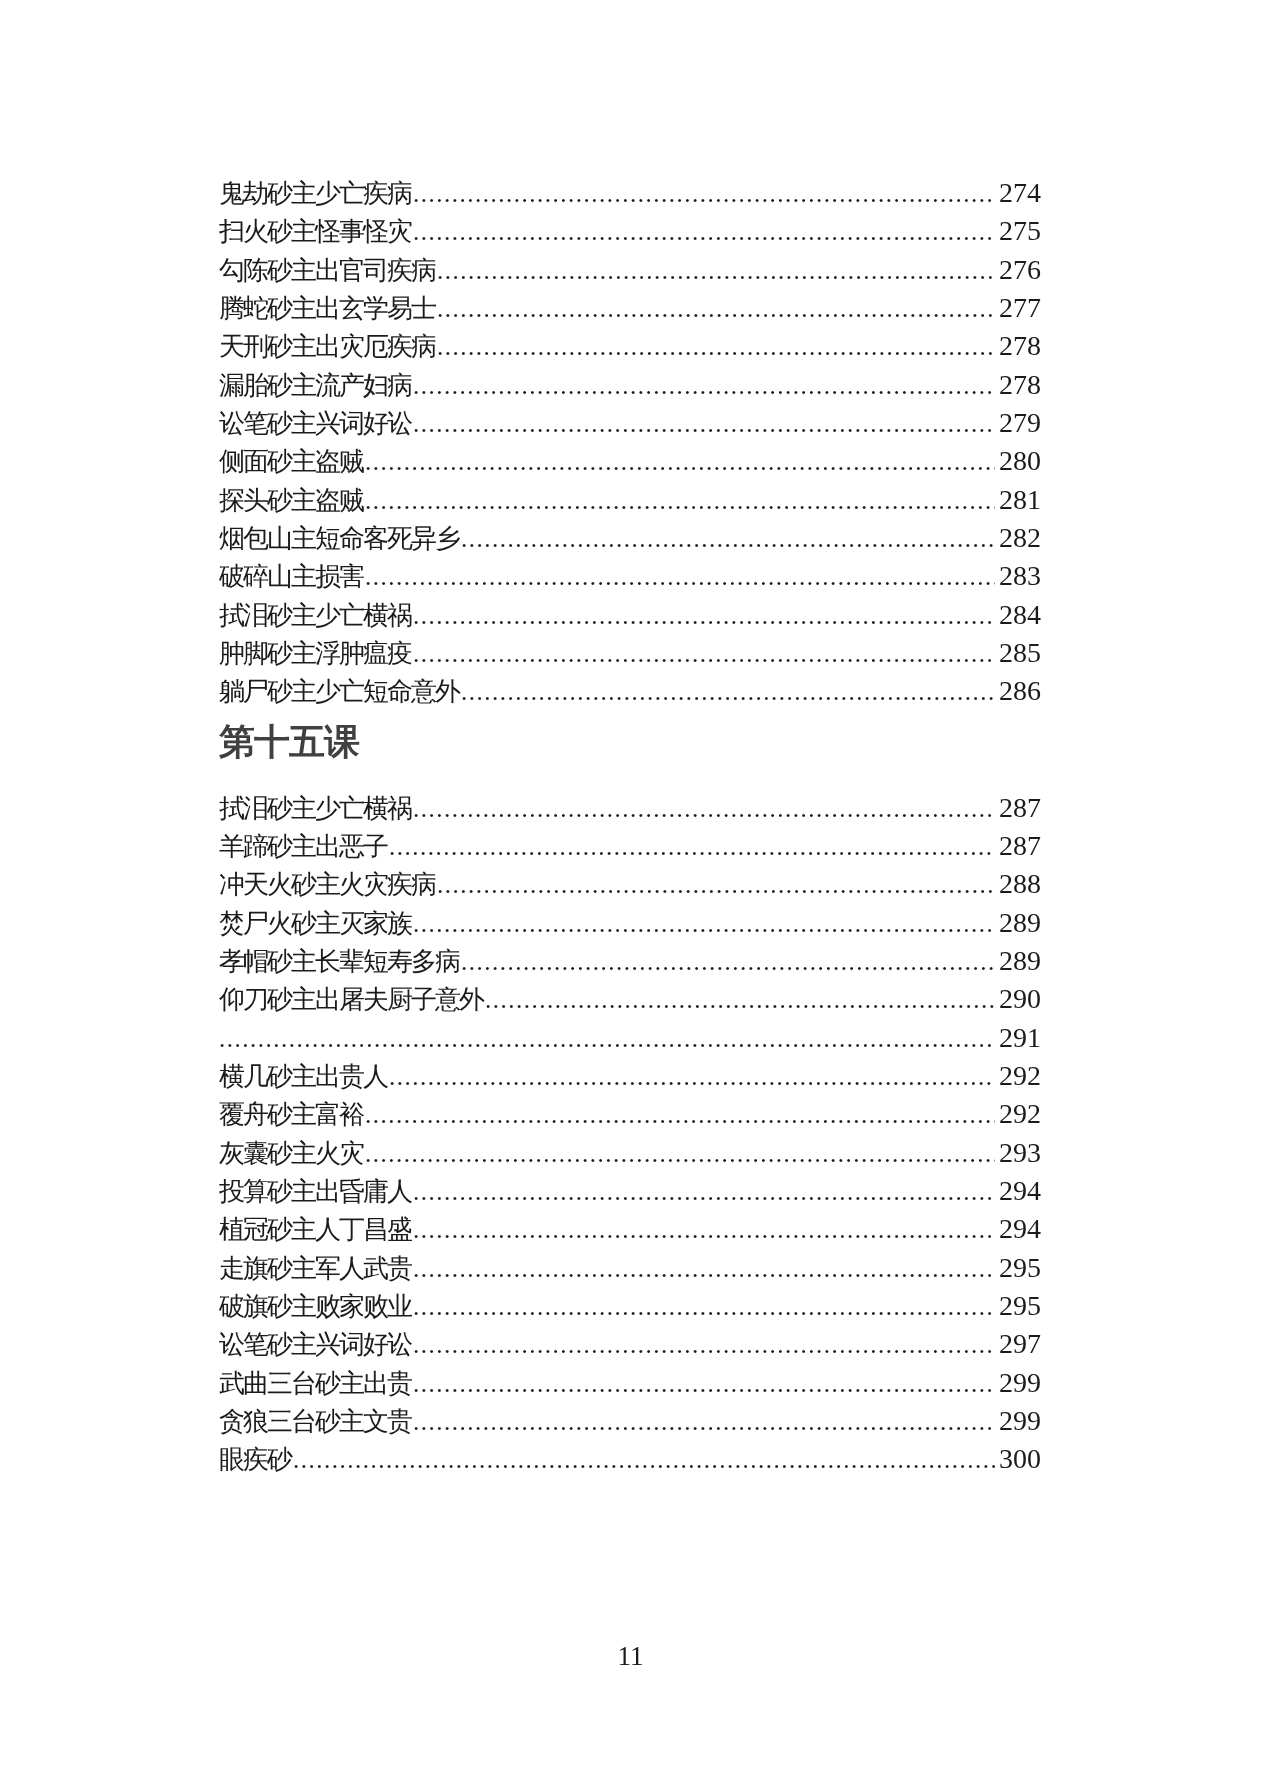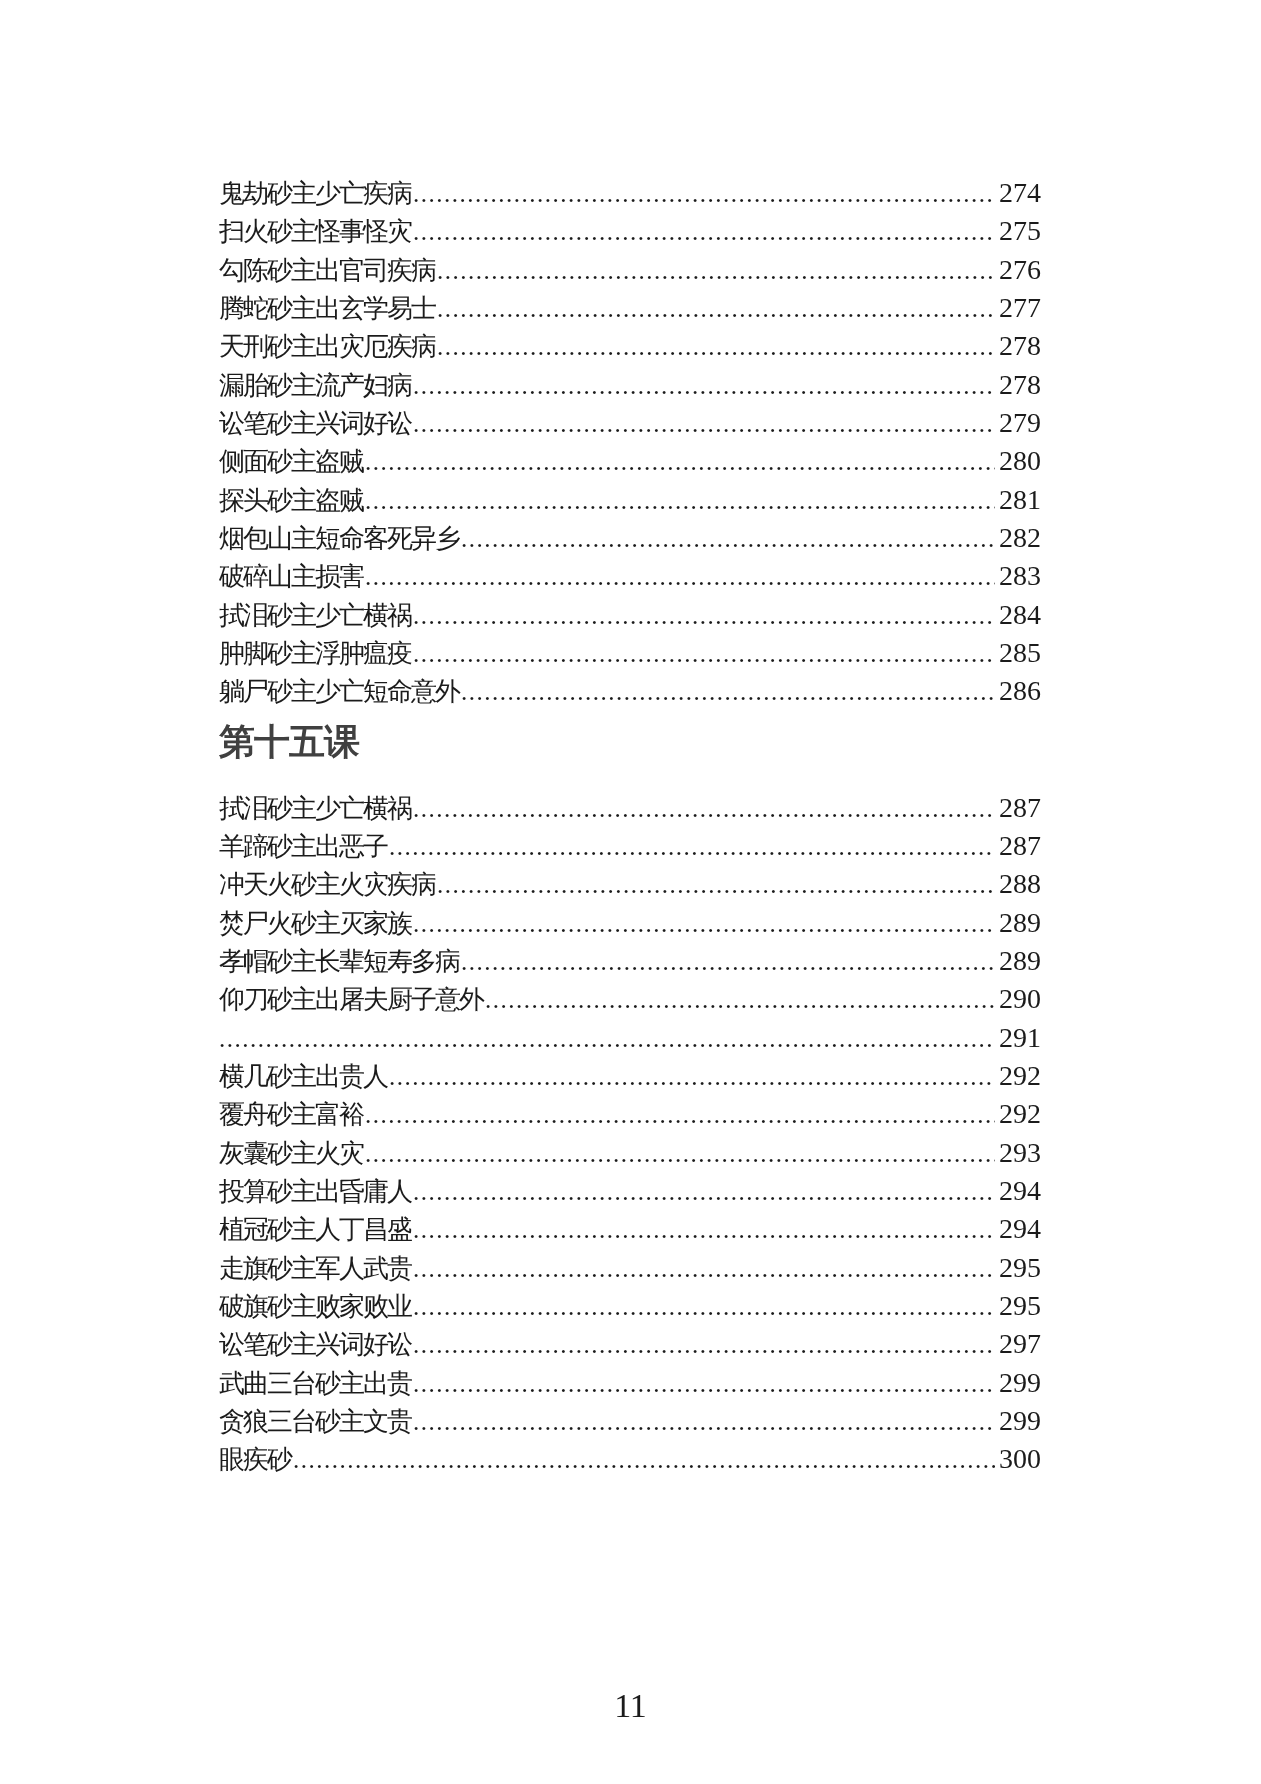--- a/index.html
+++ b/index.html
@@ -60,24 +60,24 @@
     line-height: 37px;
     font-size: 36px;
     font-weight: 700;
     letter-spacing: -1px;
     color: #404040;
     font-family: "Liberation Serif", "DejaVu Serif", serif;
   }
   .footer {
     position: absolute;
     left: 0;
-    top: 1687px;
+    top: 1641px;
     width: 1261px;
     text-align: center;
-    font-size: 34px;
+    font-size: 27px;
     color: #1b1b1b;
   }
 </style>
 </head>
 <body>
 
 <div class="page">
   <div class="toc" id="toc">
       <div class="toc-row">
     <span class="toc-title">鬼劫砂主少亡疾病</span>

